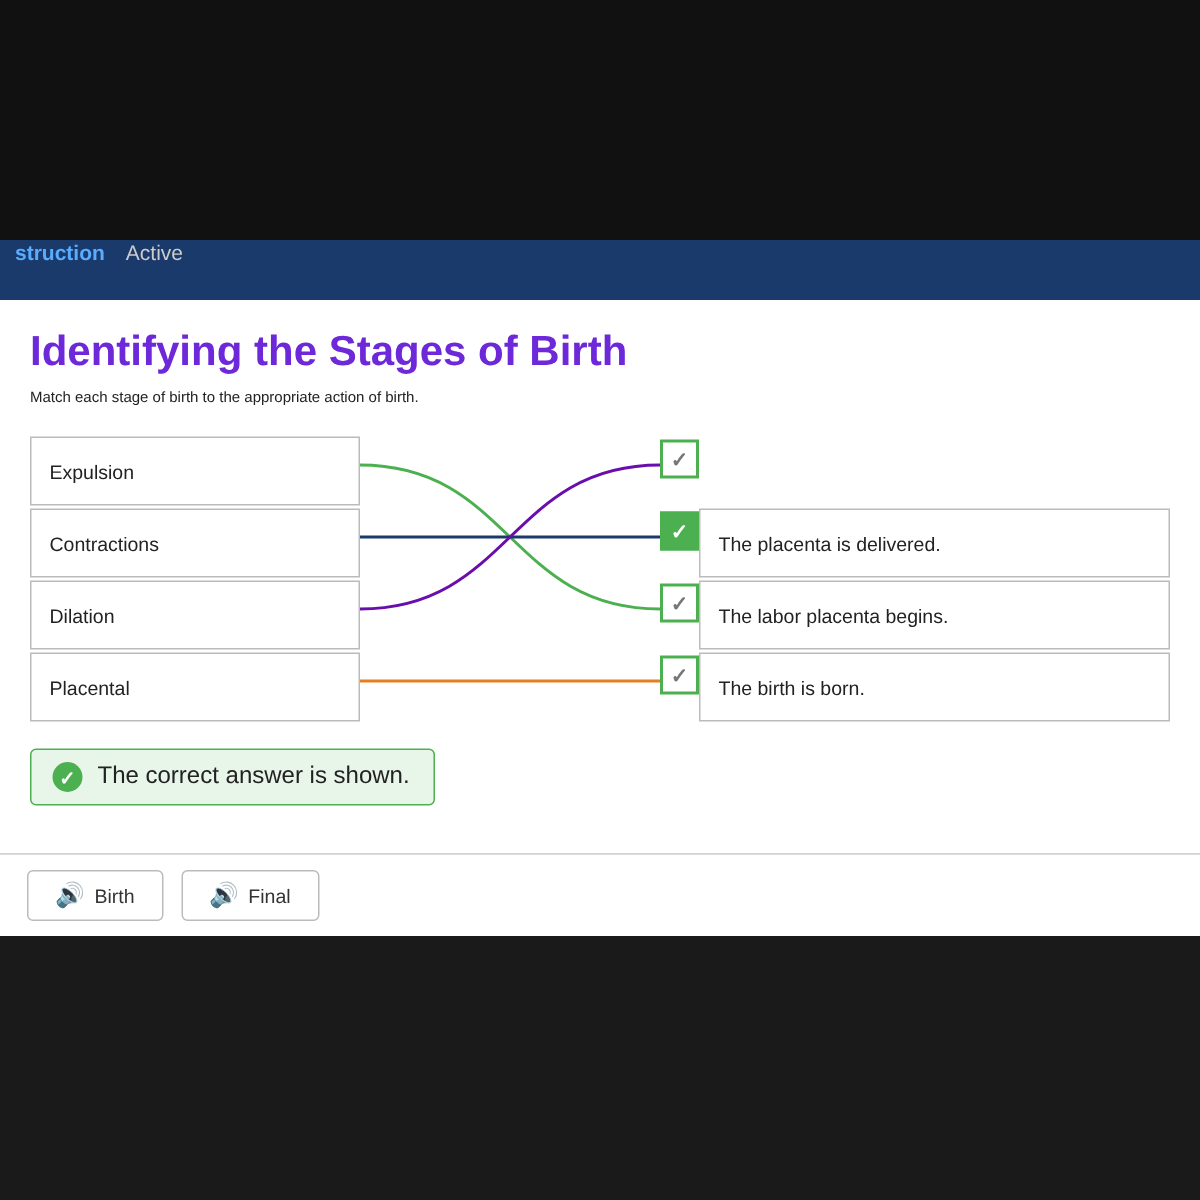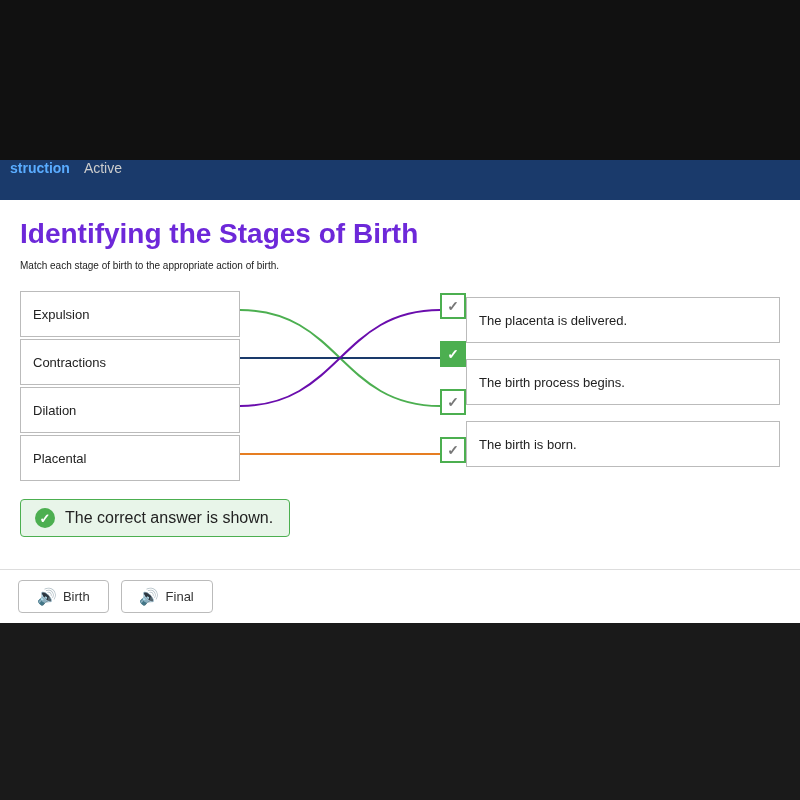--- a/index.html
+++ b/index.html
@@ -135,21 +135,21 @@
 
     .right-item {
       border: 1px solid #bbb;
       padding: 10px 12px;
       font-size: 13px;
       color: #222;
       background: #fff;
       height: 46px;
       display: flex;
       align-items: center;
-      margin-bottom: 16px;
+      margin-bottom: 2px;
     }
 
     .answer-notice {
       display: flex;
       align-items: center;
       background: #e8f5e9;
       border: 1px solid #4caf50;
       border-radius: 4px;
       padding: 8px 14px;
       width: 270px;
@@ -291,21 +291,21 @@
           <span class="check-mark-outline">✓</span>
         </div>
       </div>
     </div>
 
     <div class="right-column">
       <div class="right-item">
         <span>The placenta is delivered.</span>
       </div>
       <div class="right-item">
-        <span>The birth process begins.</span>
+        <span>The labor placenta begins.</span>
       </div>
       <div class="right-item">
         <span>The birth is born.</span>
       </div>
     </div>
   </div>
 
   <div class="answer-notice">
     <div class="green-circle">
       <span>✓</span>

